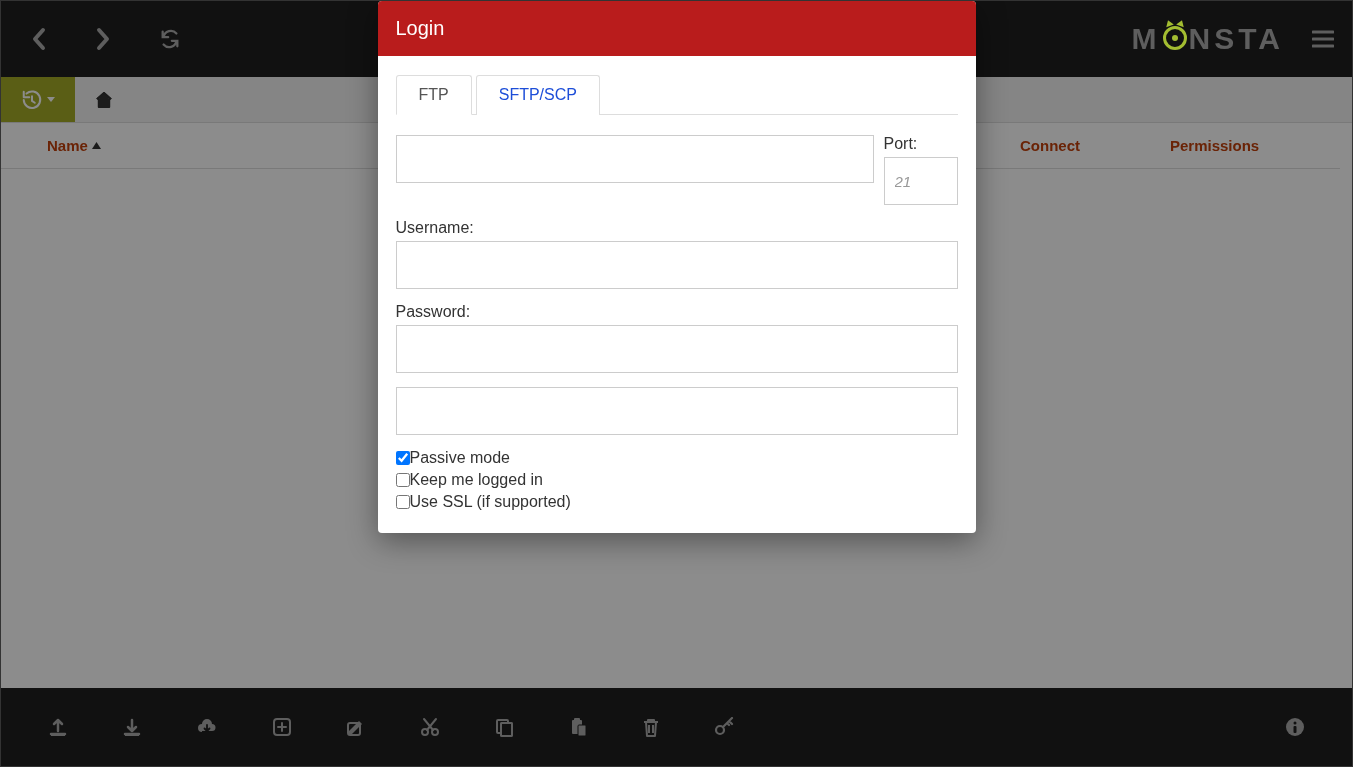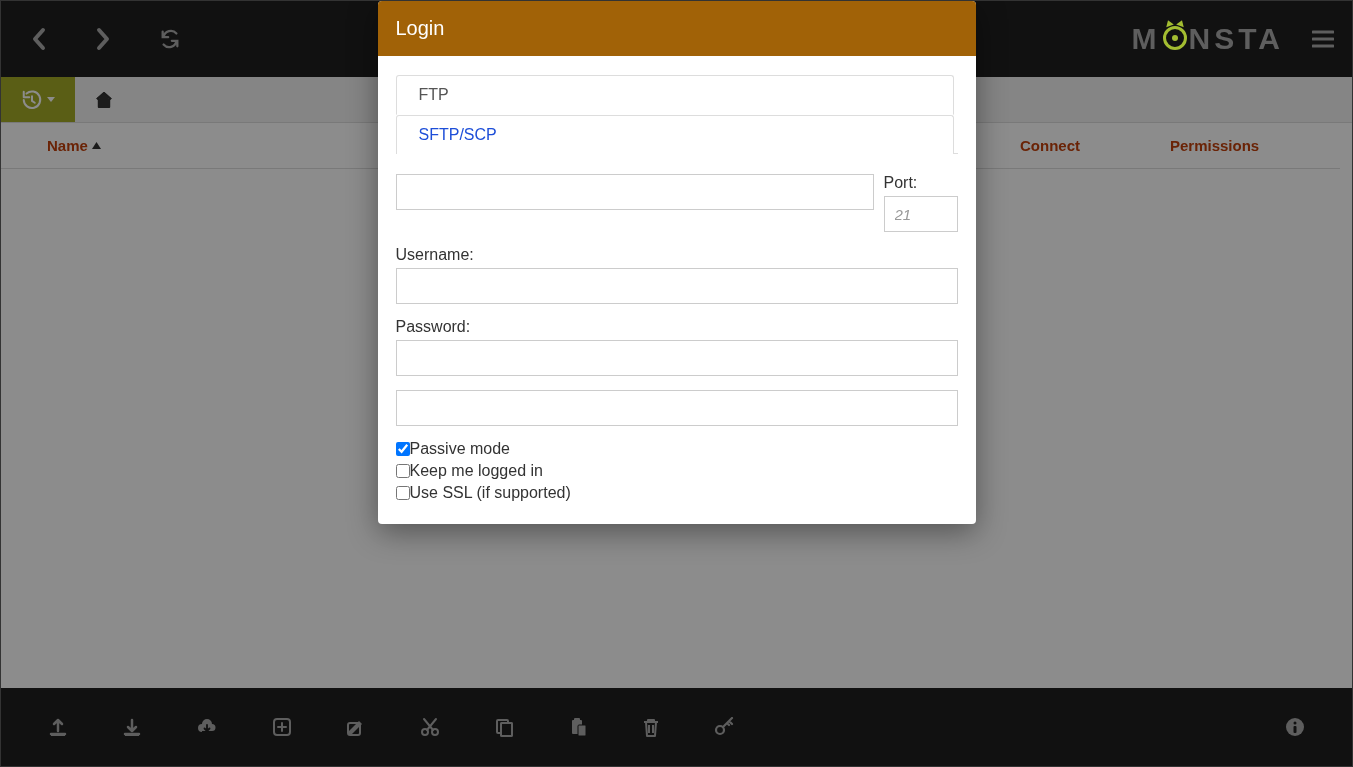--- a/index.html
+++ b/index.html
@@ -63,33 +63,33 @@
   
   .overlay { position: absolute; inset: 0; background: rgba(0,0,0,0.45); top: 76px; bottom: 78px; }
   
 
   
   .modal { position: absolute; top: 0; left: 50%; transform: translateX(-50%); width: 598px; background: #fff; border-radius: 4px; box-shadow: 0 8px 30px rgba(0,0,0,0.4); }
   .modal-header { background: #eea236; background: #f0a733;  color: #fff; padding: 16px 18px; font-size: 20px; border-top-left-radius: 4px; border-top-right-radius: 4px; }
   .modal-header { background: #efa22f; }
   .modal-header { background: #eea236; }
   .modal-header { background: #f0a431; }
-  .modal-header { background: #a16207; }
+  .modal-header { background: #b91c1c; }
   .modal-body { padding: 18px; }
-  .tabs { display: flex; border-bottom: 1px solid #ddd; flex-direction: column; }
+  .tabs { display: flex; border-bottom: 1px solid #ddd; }
   .tab { padding: 10px 22px; border: 1px solid #ddd; border-bottom: none; margin-right: 4px; border-radius: 3px 3px 0 0; font-size: 16px; color: #1d4ed8; cursor: pointer; background: #fff; position: relative; top: 1px; }
   .tab.active { border-bottom: 1px solid #fff; color: #555; }
   .tab:not(.active) { background: #fff; }
   .form { padding-top: 20px; }
   .row { display: flex; gap: 10px; margin-bottom: 14px; }
   .field { display: flex; flex-direction: column; }
   .field.grow { flex: 1; }
   .field.port { width: 74px; }
   .label { font-size: 16px; color: #333; margin-bottom: 4px; }
-  .input { height: 36px; border: 1px solid #ccc; padding: 0 10px; font-size: 15px; font-style: normal; color: #333; }
+  .input { height: 48px; border: 1px solid #ccc; padding: 0 10px; font-size: 15px; font-style: normal; color: #333; }
   .input::placeholder { color: #999; font-style: italic; }
   .checks { margin-top: 6px; }
   .check { display: flex; align-items: center; margin-bottom: 4px; font-size: 16px; color: #333; }
   .check input { width: 14px; height: 14px; }
   .modal-footer { border-top: 1px solid #eee; padding: 14px 18px; display: flex; align-items: center; }
   .link-btn { width: 38px; height: 34px; border: 1px solid #ccc; border-radius: 3px; display: flex; align-items: center; justify-content: center; cursor: pointer; color: #333; }
   .connect-btn { margin-left: auto; background: #337ab7; color: #fff; border: 1px solid #2e6da4; padding: 8px 16px; border-radius: 4px; font-size: 16px; cursor: pointer; }
 
   
   .table-wrap::-webkit-scrollbar { width: 16px; }

